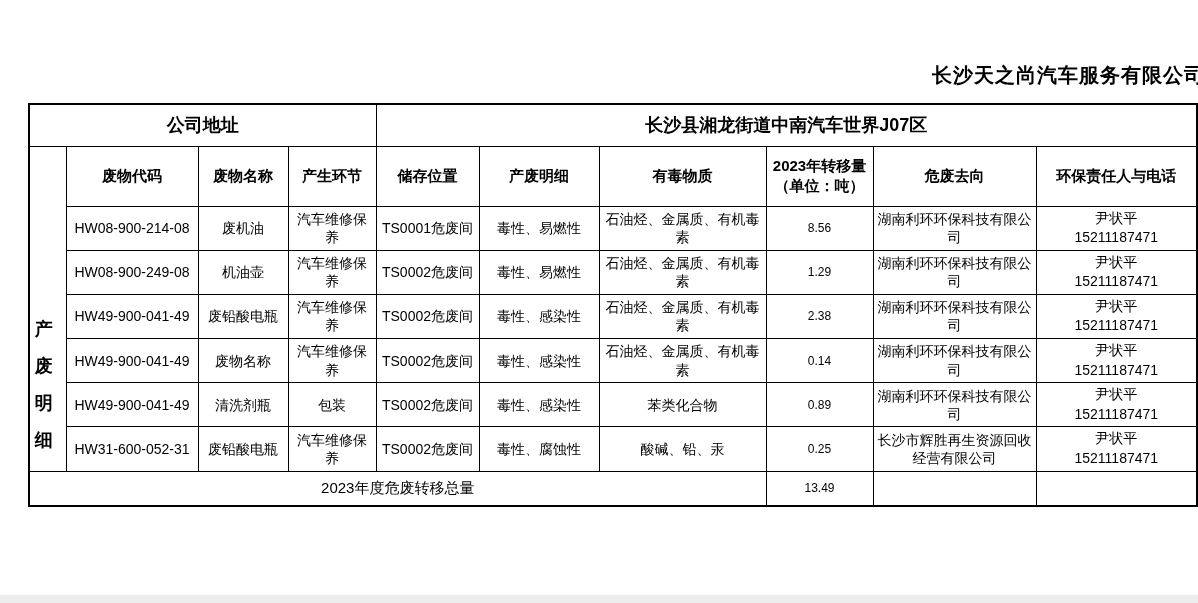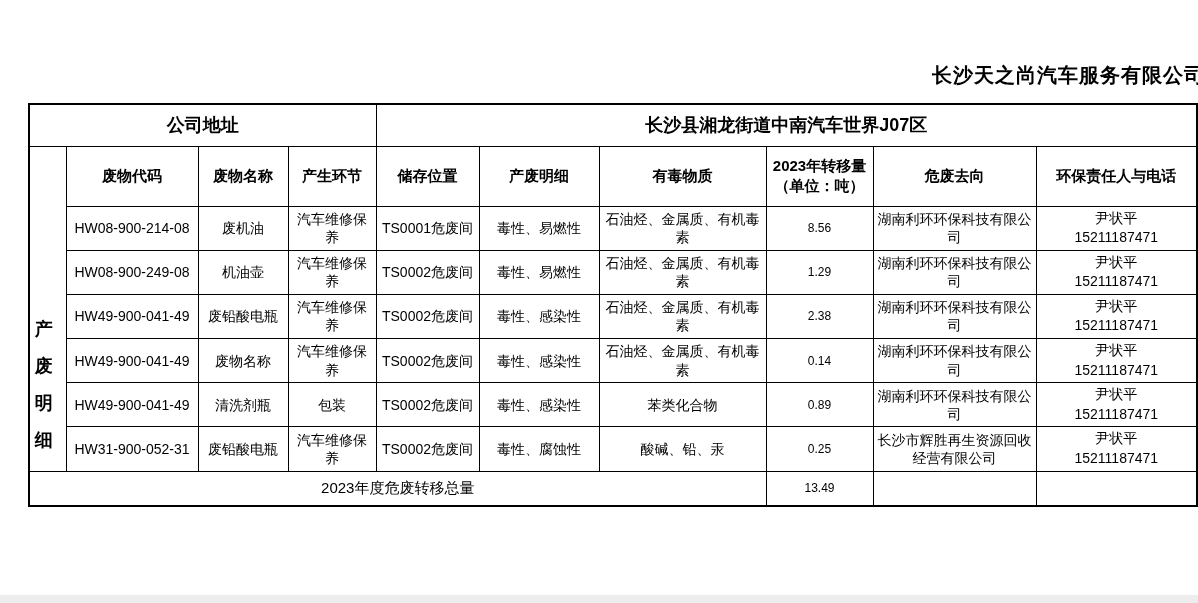--- a/index.html
+++ b/index.html
@@ -169,21 +169,21 @@
     <td class="cell">苯类化合物</td>
     <td class="amount">0.89</td>
     <td class="cell">湖南利环环保科技有限公司</td>
     <td class="cell contact">
       <div>尹状平</div>
       <div>15211187471</div>
     </td>
   </tr>
 
   <tr class="data-row">
-    <td class="cell">HW31-900-052-31</td>
+    <td class="cell">HW31-600-052-31</td>
     <td class="cell">废铅酸电瓶</td>
     <td class="cell">汽车维修保养</td>
     <td class="cell">TS0002危废间</td>
     <td class="cell">毒性、腐蚀性</td>
     <td class="cell">酸碱、铅、汞</td>
     <td class="amount">0.25</td>
     <td class="cell">长沙市辉胜再生资源回收经营有限公司</td>
     <td class="cell contact">
       <div>尹状平</div>
       <div>15211187471</div>

